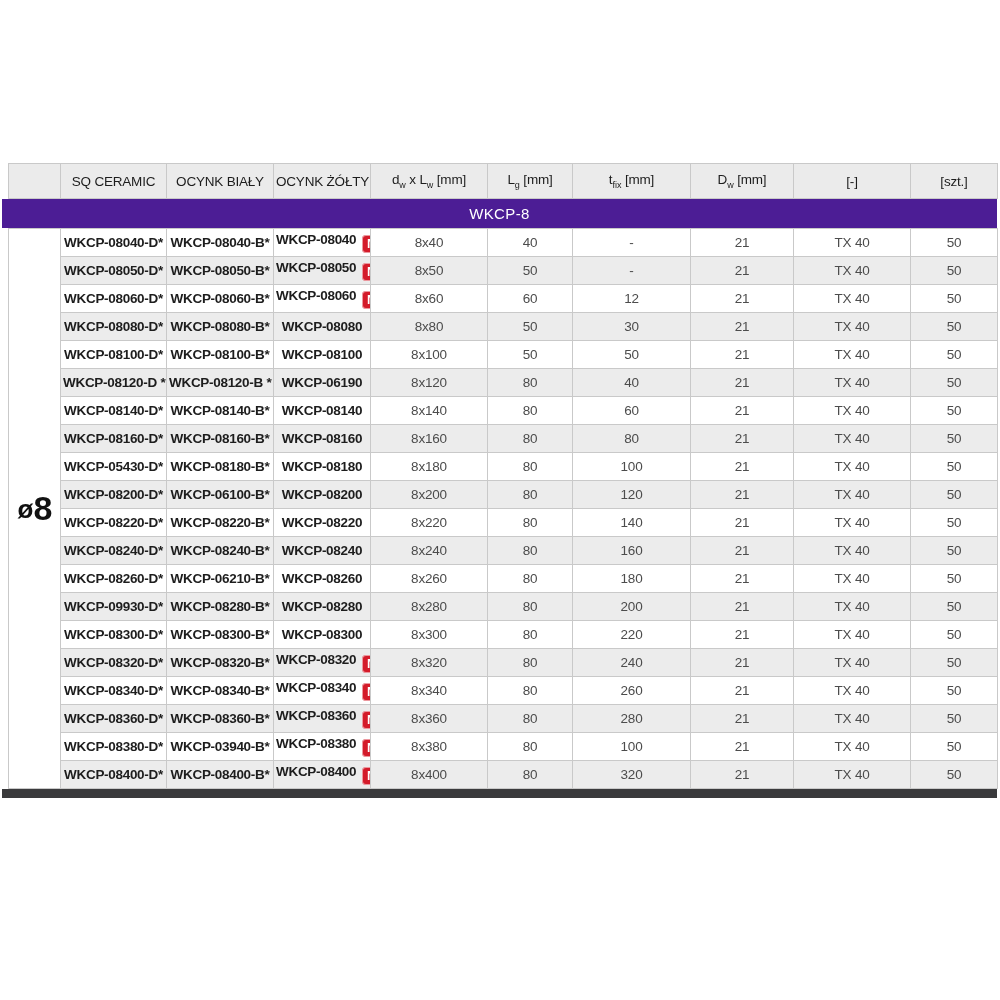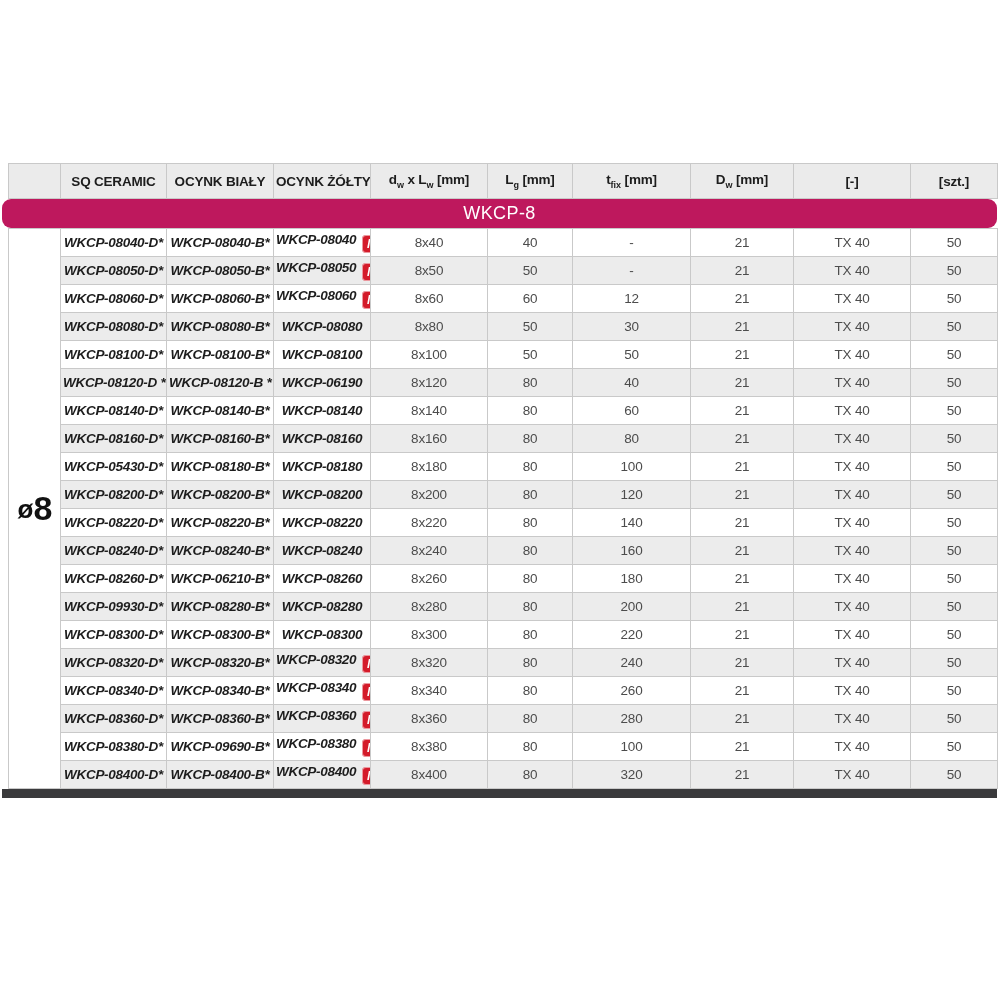--- a/index.html
+++ b/index.html
@@ -42,58 +42,56 @@
     font-weight: bold;
     letter-spacing: -0.2px;
     line-height: 1.25;
     white-space: normal;
   }
   tr.h2 th {
     height: 35px;
     background: #ebebeb;
     color: #1d1d1d;
     font-size: 13.5px;
-    font-weight: bold;
+    font-weight: normal;
     letter-spacing: -0.2px;
     white-space: nowrap;
   }
   tr.h2 th sub, tr.h2 th sub.sm {
     font-size: 9px;
     letter-spacing: 0;
   }
   .banner {
     height: 29px;
     width: 100%;
-    background: #be185d;
+    background: #4c1d95;
     color: #ffffff;
     display: flex;
     align-items: center;
     justify-content: center;
-    font-size: 18px;
+    font-size: 15px;
     letter-spacing: 0.4px;
-    border-radius: 9px;
   }
   .bottom-bar {
     height: 9px;
     width: 100%;
     background: #3a3a3c;
   }
   tr.data-row td {
     height: 28px;
     font-size: 13.5px;
     white-space: nowrap;
   }
   tr.data-row.odd td { background: #ffffff; }
   tr.data-row.even td { background: #ececec; }
   td.code {
     font-weight: bold;
     color: #1d1d1d;
     font-size: 13px;
     letter-spacing: -0.3px;
-    font-style: italic;
   }
   td.val {
     color: #4c4c4c;
     letter-spacing: -0.2px;
   }
   td.dia-cell {
     background: #ffffff !important;
     vertical-align: middle;
     white-space: nowrap;
     margin-left: 44px;
@@ -271,21 +269,21 @@
           <td class="code">WKCP-08180</td>
           <td class="val">8x180</td>
           <td class="val">80</td>
           <td class="val">100</td>
           <td class="val">21</td>
           <td class="val">TX 40</td>
           <td class="val">50</td>
         </tr>
         <tr class="data-row even">
           <td class="code">WKCP-08200-D*</td>
-          <td class="code">WKCP-08200-B*</td>
+          <td class="code">WKCP-06100-B*</td>
           <td class="code">WKCP-08200</td>
           <td class="val">8x200</td>
           <td class="val">80</td>
           <td class="val">120</td>
           <td class="val">21</td>
           <td class="val">TX 40</td>
           <td class="val">50</td>
         </tr>
         <tr class="data-row odd">
           <td class="code">WKCP-08220-D*</td>
@@ -370,21 +368,21 @@
           <td class="code">WKCP-08360<span class="badge">N</span></td>
           <td class="val">8x360</td>
           <td class="val">80</td>
           <td class="val">280</td>
           <td class="val">21</td>
           <td class="val">TX 40</td>
           <td class="val">50</td>
         </tr>
         <tr class="data-row odd">
           <td class="code">WKCP-08380-D*</td>
-          <td class="code">WKCP-09690-B*</td>
+          <td class="code">WKCP-03940-B*</td>
           <td class="code">WKCP-08380<span class="badge">N</span></td>
           <td class="val">8x380</td>
           <td class="val">80</td>
           <td class="val">100</td>
           <td class="val">21</td>
           <td class="val">TX 40</td>
           <td class="val">50</td>
         </tr>
         <tr class="data-row even">
           <td class="code">WKCP-08400-D*</td>

